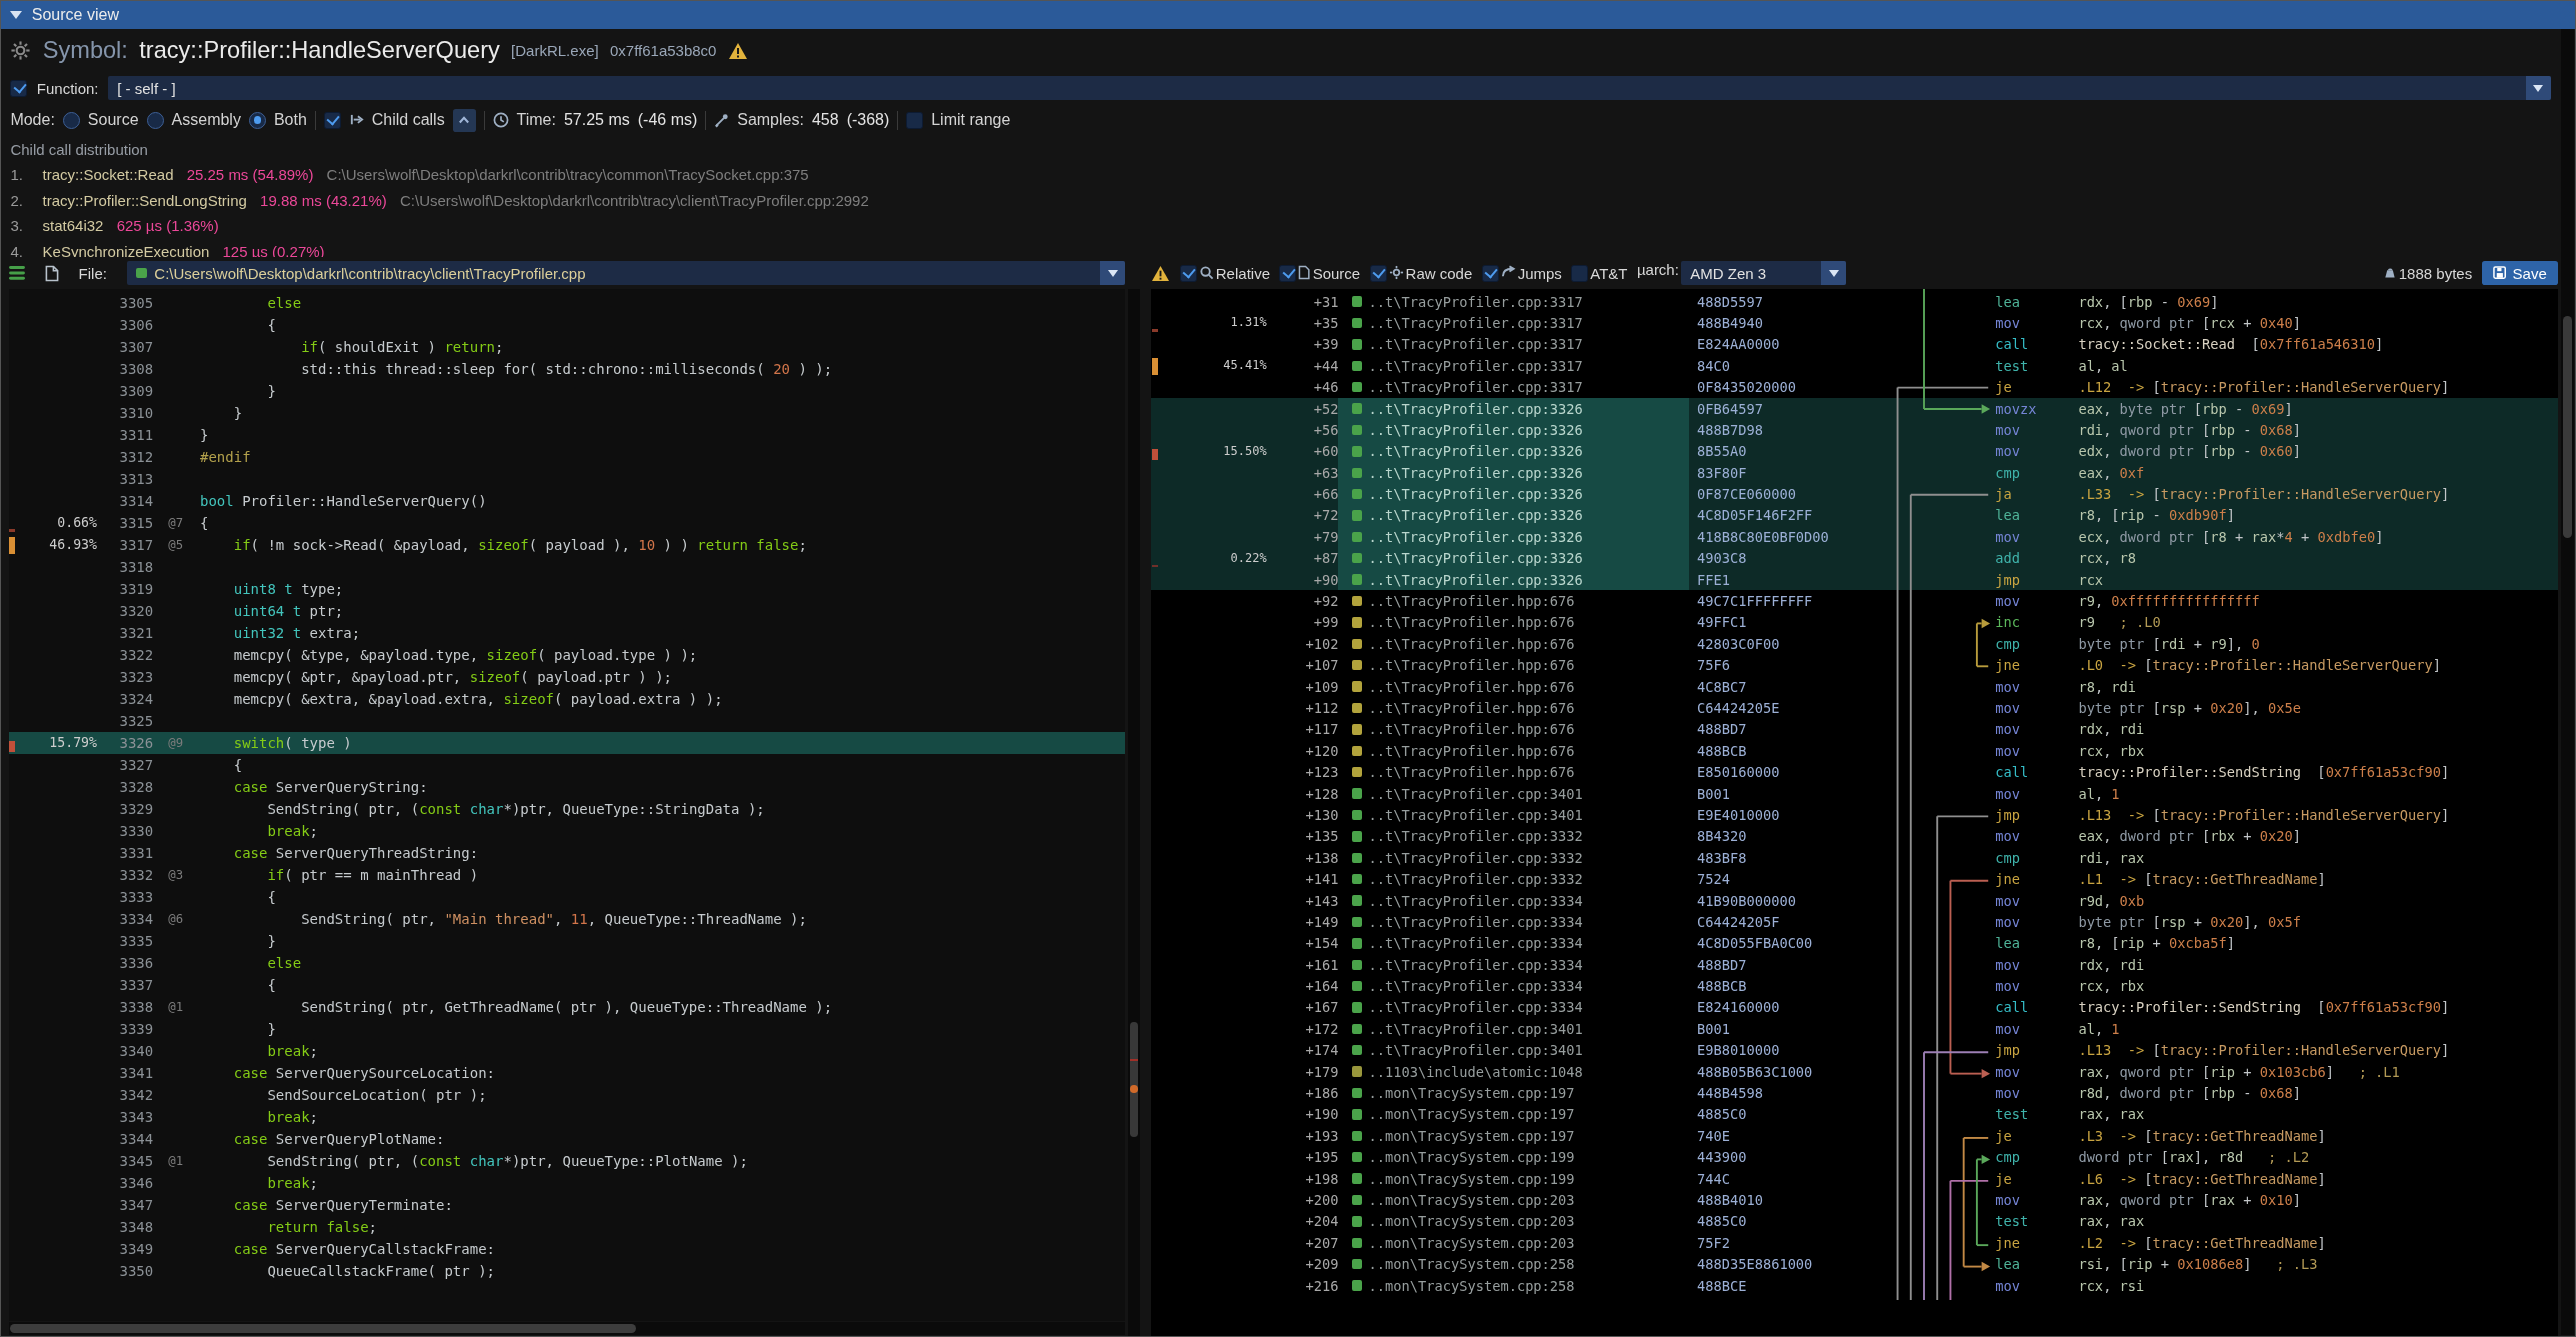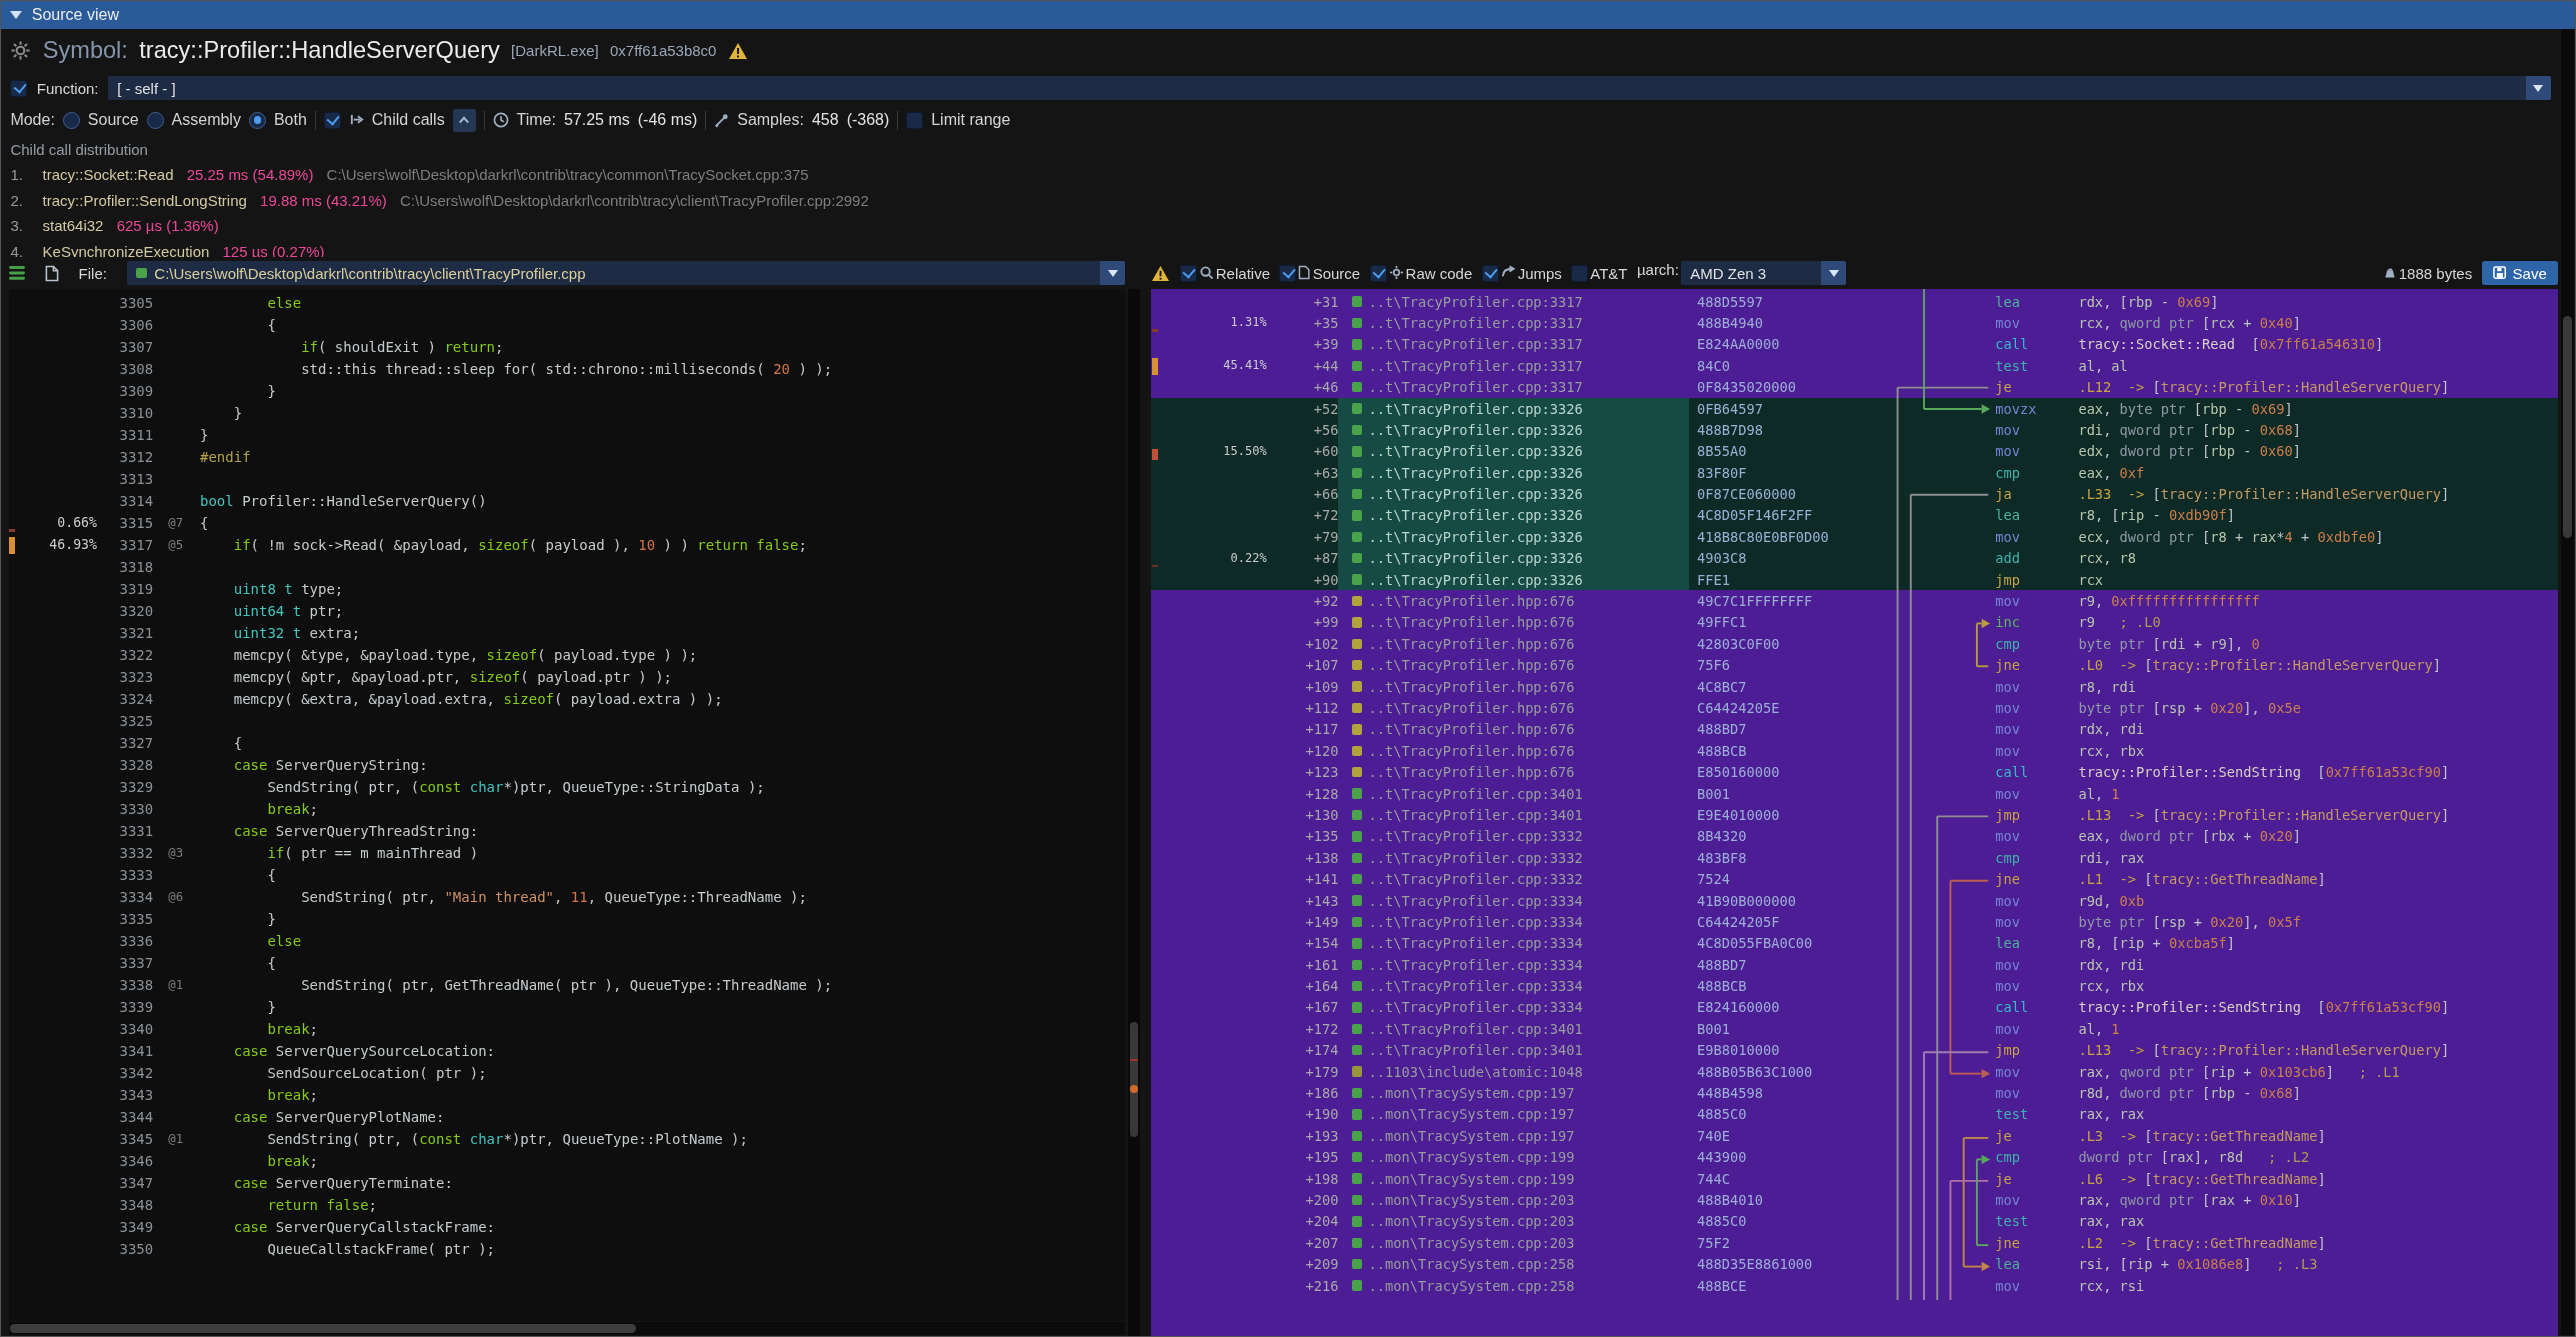--- a/index.html
+++ b/index.html
@@ -41,21 +41,21 @@
 .hthumb{position:absolute;left:1.9px;top:1.9px;height:9.4px;width:56%;background:#3d3d3d;border-radius:4.7px}
 .srcscroll{flex:0 0 12.3px;position:relative;background:#0a0a0a;margin-top:32px;margin-left:2.8px}
 .svthumb{position:absolute;left:1.9px;width:8.5px;top:70%;height:11%;background:#383838;border-radius:3.8px}
 .svmark{position:absolute;left:1.9px;width:8.5px;top:76%;height:8.5px;background:#d06a2a;border-radius:3.8px}
 .svtick{position:absolute;left:1.9px;width:8.5px;top:73.5%;height:2.8px;background:#a03028}
 .rightcol{flex:1;display:flex;flex-direction:column;min-width:0;padding:0 1.9px 0 11.3px}
 .asmbar{flex:0 0 32px;display:flex;align-items:center;gap:9.4px;font-size:15px;color:#d8d8d8}
 .asmbar .grp{display:flex;align-items:flex-start;gap:2px}
 .grow{flex:1}
 .savebtn{height:24.6px;background:#2e64a8;color:#fff;border:none;border-radius:2.8px;display:flex;align-items:center;gap:6.6px;padding:0 11.3px;font-size:15px;font-family:"Liberation Sans",sans-serif}
-.asmpane{flex:1;background:#4c1d95;position:relative;overflow:hidden;padding-top:1.9px}
+.asmpane{flex:1;background:#000000;position:relative;overflow:hidden;padding-top:1.9px}
 .winscroll{position:absolute;top:28px;right:0.9px;bottom:0.9px;width:13.2px;background:#0a0a0a}
 .wthumb{position:absolute;left:1.9px;width:9.4px;top:22%;height:17%;background:#3a3a3a;border-radius:4.7px}
 
 .src-row{display:flex;height:22px;align-items:center;font-family:"DejaVu Sans Mono",monospace;font-size:14px;white-space:pre}
 .src-row.sel{background:#164a44}
 .s-bar{width:9.4px;align-self:stretch;position:relative;flex:0 0 9.4px}
 .s-bar i,.a-bar i{position:absolute;left:0.9px;bottom:1.9px;width:5.7px;display:block}
 .s-pct{width:79px;text-align:right;color:#cdcdcd;font-size:13.2px;flex:0 0 79px}
 .s-num{width:60px;text-align:right;color:#8b9196;padding-right:3.8px;flex:0 0 60px}
 .s-mark{width:43px;color:#7c7c7c;padding-left:11.3px;font-size:12.3px;flex:0 0 43px}
@@ -232,20 +232,21 @@
           <div class="src-row"><span class="s-bar"><i style="background: rgb(138, 58, 42); height: 3.2px;"></i></span><span class="s-pct">0.66%</span><span class="s-num">3315</span><span class="s-mark">@7</span><span class="s-code">{</span></div>
           <div class="src-row"><span class="s-bar"><i style="background: rgb(217, 143, 52); height: 17px;"></i></span><span class="s-pct">46.93%</span><span class="s-num">3317</span><span class="s-mark">@5</span><span class="s-code">    <span class="c-kw">if</span>( !m_sock-&gt;Read( &amp;payload, <span class="c-kw">sizeof</span>( payload ), <span class="c-num">10</span> ) ) <span class="c-kw">return</span> <span class="c-kw">false</span>;</span></div>
           <div class="src-row"><span class="s-bar"></span><span class="s-pct"></span><span class="s-num">3318</span><span class="s-mark"></span><span class="s-code"></span></div>
           <div class="src-row"><span class="s-bar"></span><span class="s-pct"></span><span class="s-num">3319</span><span class="s-mark"></span><span class="s-code">    <span class="c-typ">uint8_t</span> type;</span></div>
           <div class="src-row"><span class="s-bar"></span><span class="s-pct"></span><span class="s-num">3320</span><span class="s-mark"></span><span class="s-code">    <span class="c-typ">uint64_t</span> ptr;</span></div>
           <div class="src-row"><span class="s-bar"></span><span class="s-pct"></span><span class="s-num">3321</span><span class="s-mark"></span><span class="s-code">    <span class="c-typ">uint32_t</span> extra;</span></div>
           <div class="src-row"><span class="s-bar"></span><span class="s-pct"></span><span class="s-num">3322</span><span class="s-mark"></span><span class="s-code">    memcpy( &amp;type, &amp;payload.type, <span class="c-kw">sizeof</span>( payload.type ) );</span></div>
           <div class="src-row"><span class="s-bar"></span><span class="s-pct"></span><span class="s-num">3323</span><span class="s-mark"></span><span class="s-code">    memcpy( &amp;ptr, &amp;payload.ptr, <span class="c-kw">sizeof</span>( payload.ptr ) );</span></div>
           <div class="src-row"><span class="s-bar"></span><span class="s-pct"></span><span class="s-num">3324</span><span class="s-mark"></span><span class="s-code">    memcpy( &amp;extra, &amp;payload.extra, <span class="c-kw">sizeof</span>( payload.extra ) );</span></div>
           <div class="src-row"><span class="s-bar"></span><span class="s-pct"></span><span class="s-num">3325</span><span class="s-mark"></span><span class="s-code"></span></div>
+          <div class="src-row sel"><span class="s-bar"><i style="background: rgb(192, 80, 58); height: 10.8px;"></i></span><span class="s-pct">15.79%</span><span class="s-num">3326</span><span class="s-mark">@9</span><span class="s-code">    <span class="c-kw">switch</span>( type )</span></div>
           <div class="src-row"><span class="s-bar"></span><span class="s-pct"></span><span class="s-num">3327</span><span class="s-mark"></span><span class="s-code">    {</span></div>
           <div class="src-row"><span class="s-bar"></span><span class="s-pct"></span><span class="s-num">3328</span><span class="s-mark"></span><span class="s-code">    <span class="c-kw">case</span> ServerQueryString:</span></div>
           <div class="src-row"><span class="s-bar"></span><span class="s-pct"></span><span class="s-num">3329</span><span class="s-mark"></span><span class="s-code">        SendString( ptr, (<span class="c-kw">const</span> <span class="c-typ">char</span>*)ptr, QueueType::StringData );</span></div>
           <div class="src-row"><span class="s-bar"></span><span class="s-pct"></span><span class="s-num">3330</span><span class="s-mark"></span><span class="s-code">        <span class="c-kw">break</span>;</span></div>
           <div class="src-row"><span class="s-bar"></span><span class="s-pct"></span><span class="s-num">3331</span><span class="s-mark"></span><span class="s-code">    <span class="c-kw">case</span> ServerQueryThreadString:</span></div>
           <div class="src-row"><span class="s-bar"></span><span class="s-pct"></span><span class="s-num">3332</span><span class="s-mark">@3</span><span class="s-code">        <span class="c-kw">if</span>( ptr == m_mainThread )</span></div>
           <div class="src-row"><span class="s-bar"></span><span class="s-pct"></span><span class="s-num">3333</span><span class="s-mark"></span><span class="s-code">        {</span></div>
           <div class="src-row"><span class="s-bar"></span><span class="s-pct"></span><span class="s-num">3334</span><span class="s-mark">@6</span><span class="s-code">            SendString( ptr, <span class="c-str">"Main thread"</span>, <span class="c-num">11</span>, QueueType::ThreadName );</span></div>
           <div class="src-row"><span class="s-bar"></span><span class="s-pct"></span><span class="s-num">3335</span><span class="s-mark"></span><span class="s-code">        }</span></div>
           <div class="src-row"><span class="s-bar"></span><span class="s-pct"></span><span class="s-num">3336</span><span class="s-mark"></span><span class="s-code">        <span class="c-kw">else</span></span></div>

